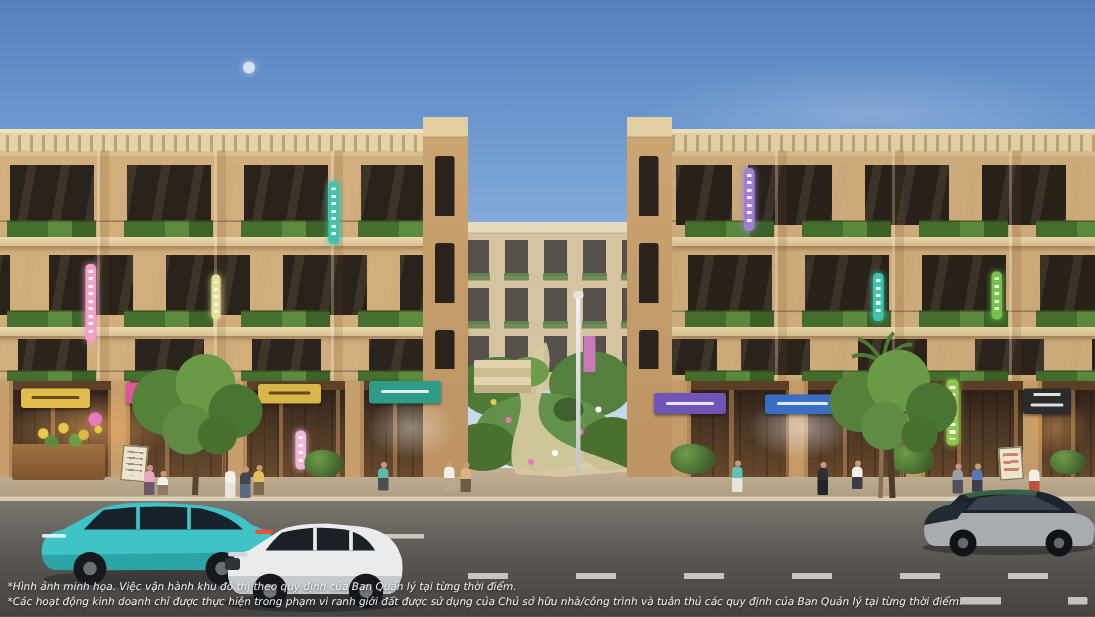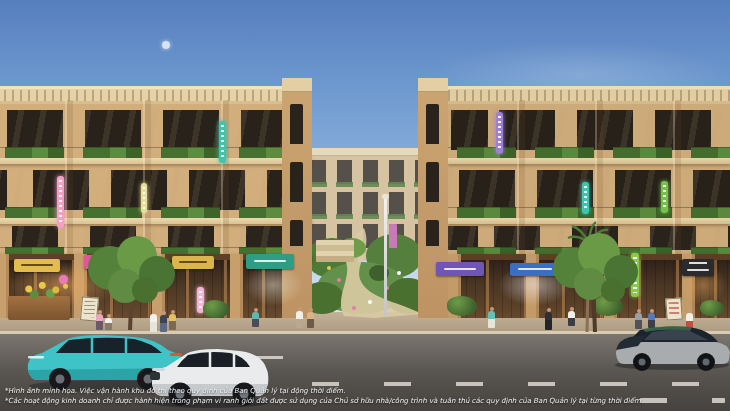--- a/index.html
+++ b/index.html
@@ -287,16 +287,16 @@
     <path d="M16 22 L28 10 Q50 5 76 7 Q96 9 106 22 Z" fill="#1d232d"></path>
     <path d="M4 30 Q6 20 18 17 L34 15 L26 26 L4 30 Z" fill="#222b33"></path>
     <path d="M30 9 Q55 5 80 7 L78 11 Q52 8 34 12 Z" fill="#3f7a4f" opacity=".75"></path>
     <path d="M32 20 L40 12 Q58 9 76 10 L96 20 Z" fill="#39424e"></path>
     <circle cx="30" cy="42" r="9" fill="#111316"></circle>
       <circle cx="30" cy="42" r="3.5" fill="#63686e"></circle>
     <circle cx="94" cy="42" r="9" fill="#111316"></circle>
       <circle cx="94" cy="42" r="3.5" fill="#63686e"></circle>
   </svg>
 
-  <div class="disclaimer" style="top:388px">*Hình ảnh minh họa. Việc vận hành khu đô thị theo quy định của Ban Quản lý tại động thời điểm.</div>
-  <div class="disclaimer" style="top:398px">*Các hoạt động kinh doanh chỉ được hành hiện trong phạm vi ranh giới đất được sử dụng của Chủ sở hữu nhà/công trình và tuân thủ các quy định của Ban Quản lý tại từng thời điểm.</div>
+  <div class="disclaimer" style="top:388px">*Hình ảnh minh họa. Việc vận hành khu đô thị theo quy định của Ban Quản lý tại từng thời điểm.</div>
+  <div class="disclaimer" style="top:398px">*Các hoạt động kinh doanh chỉ được thực hiện trong phạm vi ranh giới đất được sử dụng của Chủ sở hữu nhà/công trình và tuân thủ các quy định của Ban Quản lý tại từng thời điểm.</div>
 
 </div>
 
 </body></html>

